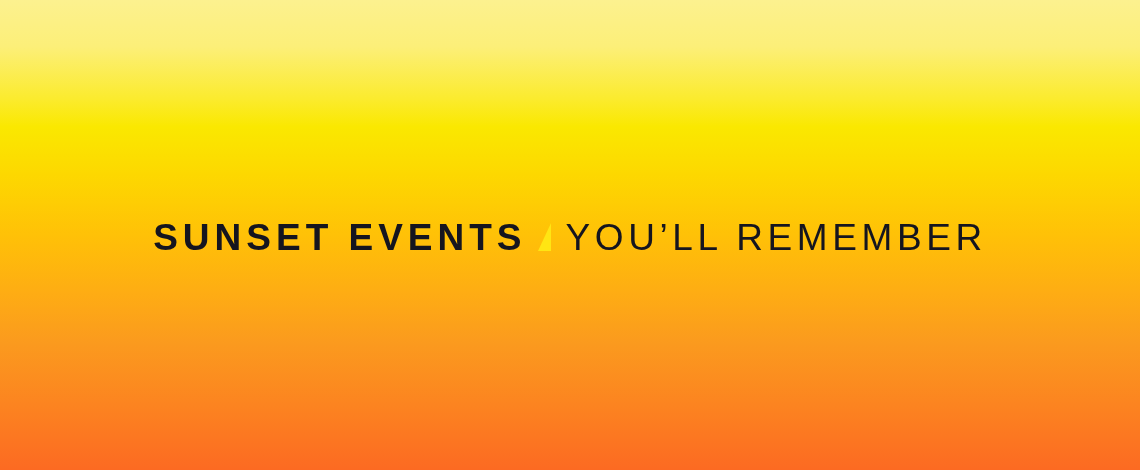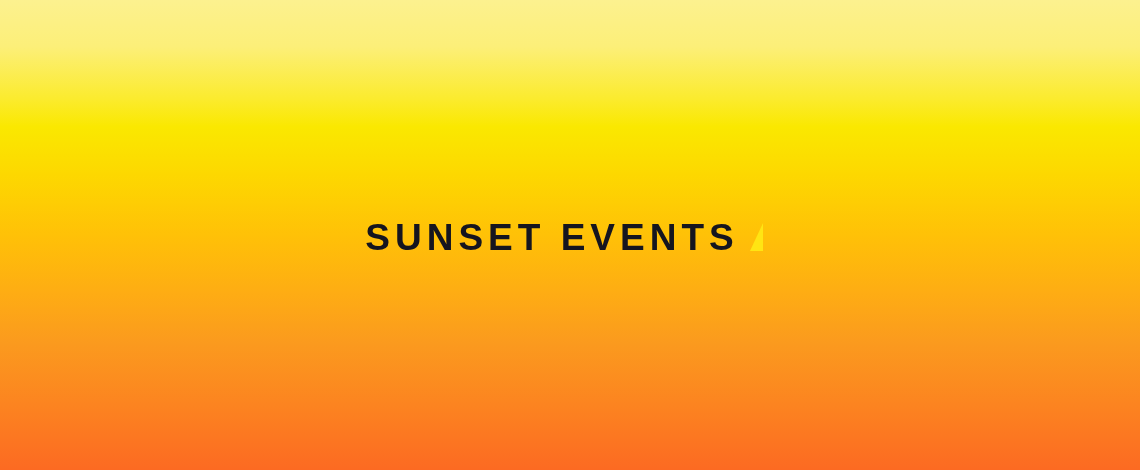--- a/index.html
+++ b/index.html
@@ -88,16 +88,17 @@
   <div class="headline-row">
 
     <span class="headline-strong">SUNSET EVENTS</span>
 
     <span class="divider-wedge">
       <svg viewBox="0 0 26 40" xmlns="http://www.w3.org/2000/svg" aria-hidden="true">
         <polygon points="20,6 20,34 7,34" fill="#ffe513"></polygon>
       </svg>
     </span>
 
+    <span class="headline-light">YOU’LL REMEMBER</span>
 
   </div>
 
 </div>
 
 </body></html>

